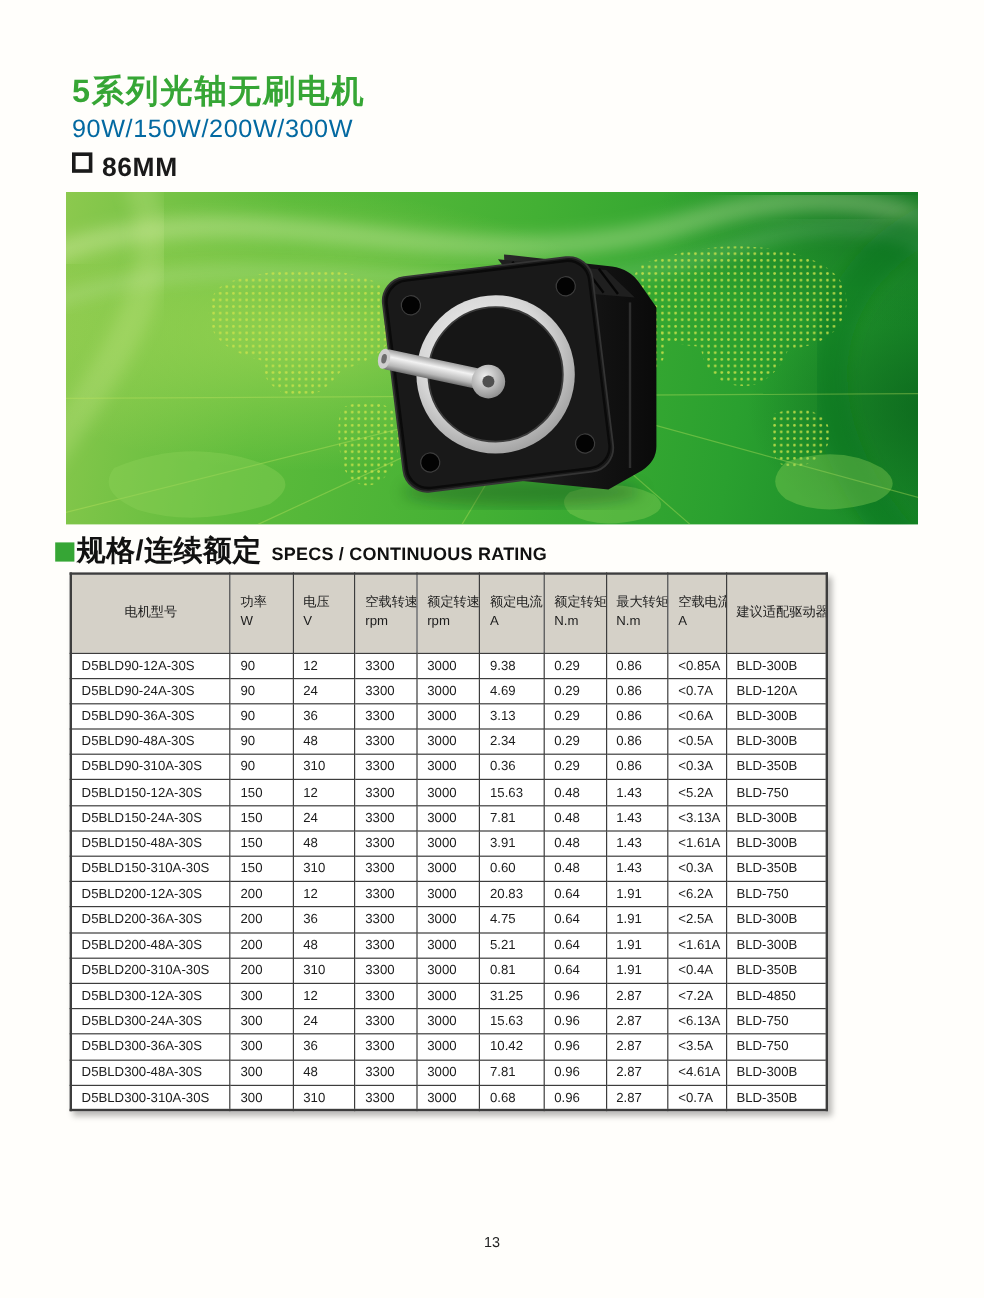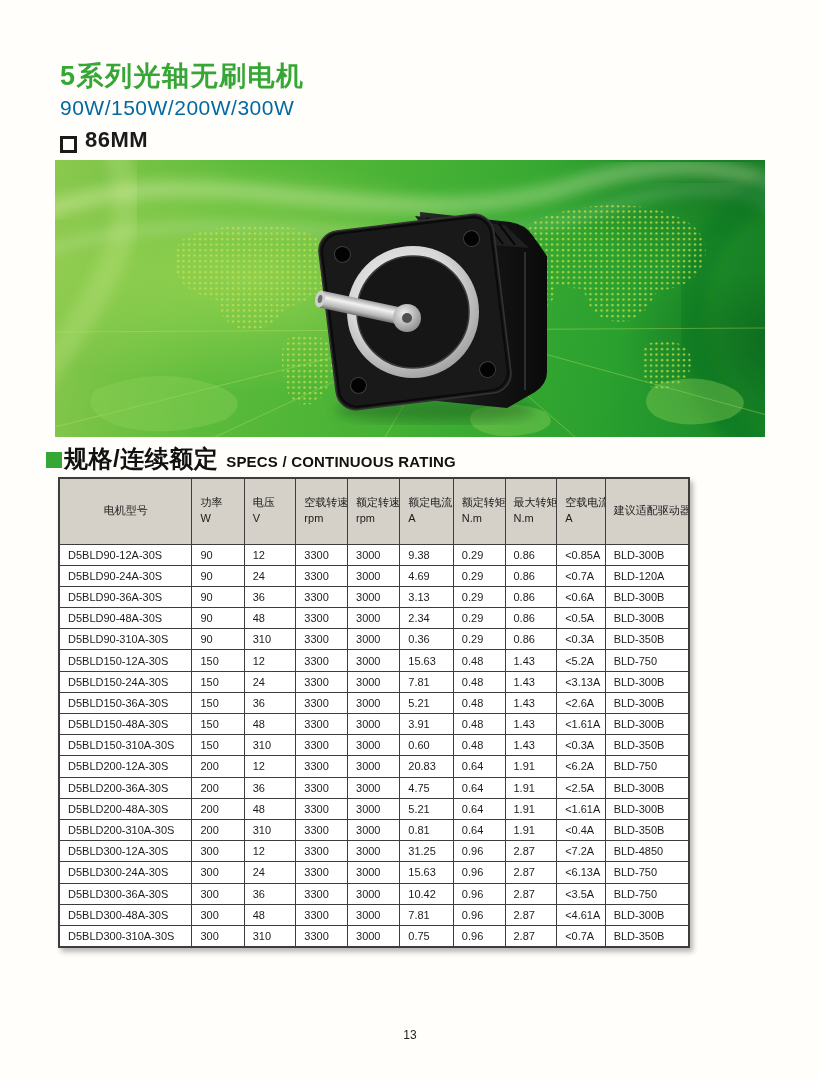--- a/index.html
+++ b/index.html
@@ -6,21 +6,21 @@
   html,body { background:#e9e9e9; }
   body { font-family:"Liberation Sans","DejaVu Sans",sans-serif; }
   .page{
     position:relative; width:820px; height:1082px; margin:0 auto;
     background:#fffefb; overflow:hidden;
   }
   
   .title-block{ position:absolute; left:60px; top:60px; }
   .title-cn{ font-size:27px; font-weight:700; letter-spacing:1.5px; color:#36a635; line-height:1.2; }
   .title-sub{ font-size:21px; font-weight:400; color:#0369a1; letter-spacing:.5px; margin-top:4px; }
-  .frame-line{ display:flex; align-items:flex-end; margin-top:7px; }
+  .frame-line{ display:flex; align-items:flex-start; margin-top:7px; }
   .frame-square{ width:17px; height:17px; border:3px solid #1a1a1a; margin-right:8px; display:inline-block; }
   .frame-text{ font-size:22px; font-weight:700; color:#1a1a1a; letter-spacing:.5px; }
 
   
   .banner{
     position:absolute; left:55px; top:160px; width:710px; height:277px; overflow:hidden;
     background:
       radial-gradient(ellipse 55% 60% at 28% 42%, rgba(198,230,100,.50), rgba(198,230,100,0) 70%),
       radial-gradient(ellipse 45% 55% at 96% 8%,  rgba(14,100,30,.55),  rgba(14,100,30,0) 60%),
       radial-gradient(ellipse 40% 70% at 102% 65%, rgba(8,92,25,.65),   rgba(8,92,25,0) 55%),
@@ -315,32 +315,20 @@
           <td>24</td>
           <td>3300</td>
           <td>3000</td>
           <td>7.81</td>
           <td>0.48</td>
           <td>1.43</td>
           <td>&lt;3.13A</td>
           <td>BLD-300B</td>
         </tr>
         <tr>
-          <td>D5BLD150-36A-30S</td>
-          <td>150</td>
-          <td>36</td>
-          <td>3300</td>
-          <td>3000</td>
-          <td>5.21</td>
-          <td>0.48</td>
-          <td>1.43</td>
-          <td>&lt;2.6A</td>
-          <td>BLD-300B</td>
-        </tr>
-        <tr>
           <td>D5BLD150-48A-30S</td>
           <td>150</td>
           <td>48</td>
           <td>3300</td>
           <td>3000</td>
           <td>3.91</td>
           <td>0.48</td>
           <td>1.43</td>
           <td>&lt;1.61A</td>
           <td>BLD-300B</td>
@@ -452,21 +440,21 @@
           <td>2.87</td>
           <td>&lt;4.61A</td>
           <td>BLD-300B</td>
         </tr>
         <tr>
           <td>D5BLD300-310A-30S</td>
           <td>300</td>
           <td>310</td>
           <td>3300</td>
           <td>3000</td>
-          <td>0.75</td>
+          <td>0.68</td>
           <td>0.96</td>
           <td>2.87</td>
           <td>&lt;0.7A</td>
           <td>BLD-350B</td>
         </tr>
       </tbody>
   </table>
 
   <div class="page-number">13</div>
 

